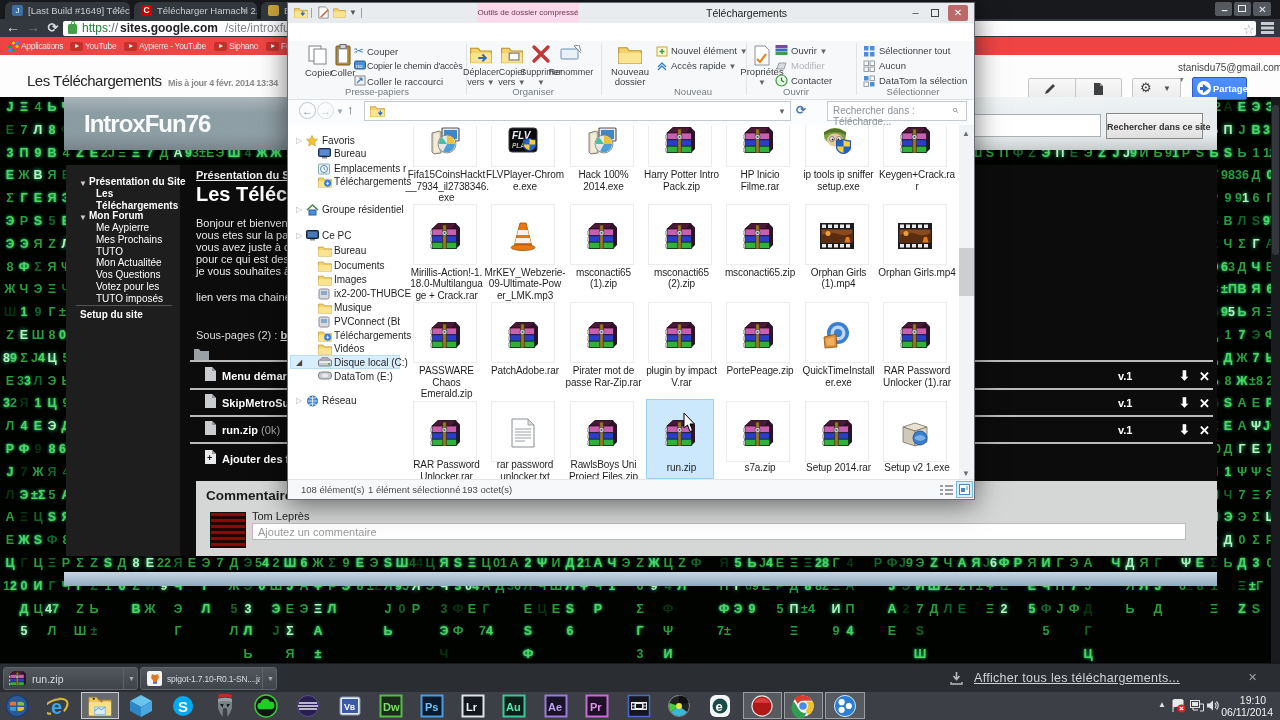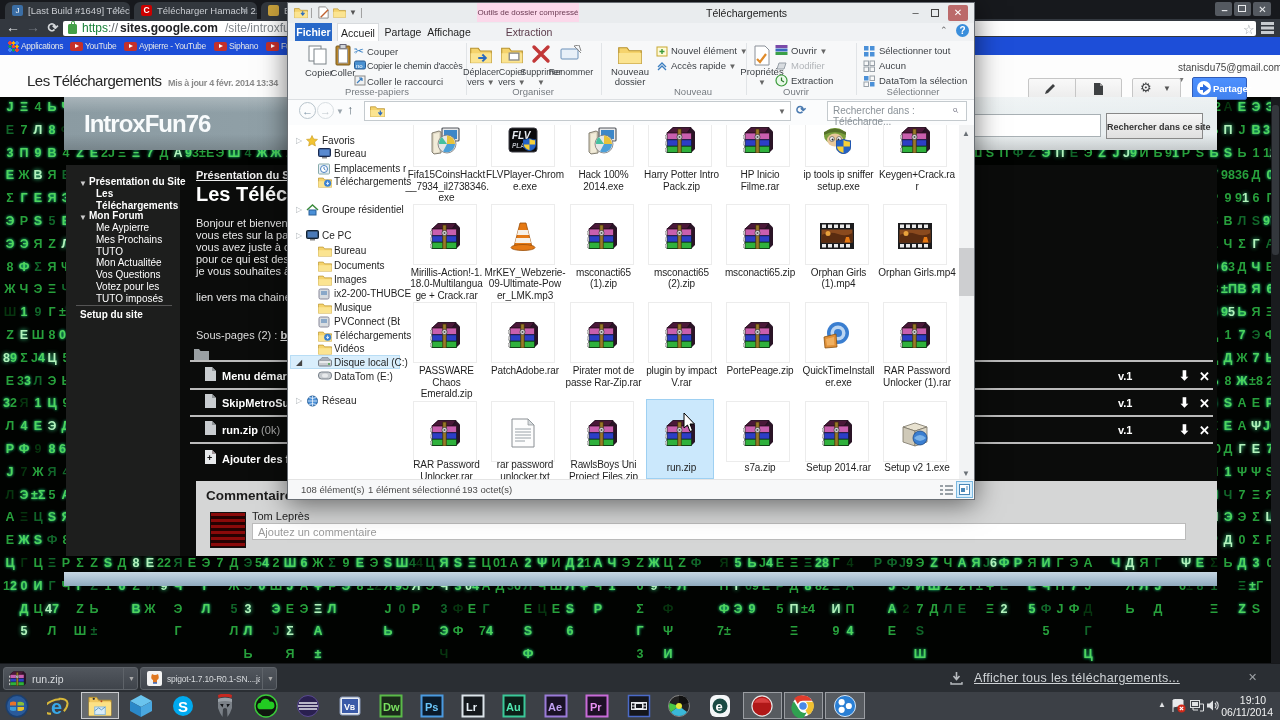--- a/index.html
+++ b/index.html
@@ -16,21 +16,21 @@
 #matrix .b{color:#27a03c}
 #matrix .c{color:#11662a}
 #matrix .d{color:#07350f}
 
 #tabbar{position:absolute;top:0;left:0;width:1280px;height:19px;background:#17191d;z-index:2}
 .tab{position:absolute;top:2px;height:17px;background:#32373d;border-radius:6px 6px 0 0;color:#c9ccd1;font-size:9.5px;line-height:17px;padding-left:23px;overflow:hidden;white-space:nowrap}
 .tab .fav{position:absolute;left:7px;top:3px;width:11px;height:11px;border-radius:2px}
 .tab .tx{position:absolute;right:8px;top:3px;width:9px;height:11px;color:#8a9097;font-size:10px;line-height:11px;text-align:center}
 #urlrow{position:absolute;top:19px;left:0;width:1280px;height:18px;background:#33383f;z-index:2}
 #omni{position:absolute;top:20.5px;left:63px;width:1193px;height:15.5px;background:#fff;border-radius:2px;z-index:3;font-size:12px;line-height:15px}
-#bkbar{position:absolute;top:37px;left:0;width:1280px;height:18px;background:#1d4ed8;z-index:2;color:#e4e6e8;font-size:8.5px;letter-spacing:-0.3px;line-height:18px}
+#bkbar{position:absolute;top:37px;left:0;width:1280px;height:18px;background:#ef4444;z-index:2;color:#e4e6e8;font-size:8.5px;letter-spacing:-0.3px;line-height:18px}
 .ytic{position:absolute;width:13px;height:9px;background:#c4302b;border-radius:2px}
 .ytic:after{content:"";position:absolute;left:4.5px;top:2px;border-left:4px solid #fff;border-top:2.5px solid transparent;border-bottom:2.5px solid transparent}
 
 #wstrip{position:absolute;top:55px;left:0;width:1280px;height:42px;background:#fdfdfd;z-index:2}
 
 #banner{position:absolute;top:97px;left:64px;width:1153px;height:53px;z-index:2;background:linear-gradient(90deg,#8b9ba2 0%,#93a3aa 30%,#c3ced2 55%,#edf2f3 75%,#e7edef 100%)}
 #banner:before{content:"";position:absolute;left:0;top:0;width:100%;height:100%;background:linear-gradient(180deg,rgba(255,255,255,.25),rgba(255,255,255,0) 30%,rgba(0,0,0,0) 70%,rgba(0,0,0,.15))}
 #sitetitle{position:absolute;left:20px;top:13px;color:#f8fbfc;font-weight:bold}
 #sidebar{position:absolute;top:165px;left:66px;width:114px;height:391px;background:#1d1e1d;z-index:3;color:#fff;font-size:10px}
 #sidebar div{white-space:nowrap}
@@ -412,29 +412,20 @@
           <use href="#fold"></use>
         </svg>
     <span class="ab" style="left:61px;top:5px;font-size:8px;color:#555">▼</span>
     <span class="ab" style="left:72px;top:3px;color:#999">|</span>
     <span class="ab" style="left:189px;top:0;width:102px;height:19px;background:#fbd8ea;color:#6a3a52;font-size:8px;text-align:center;line-height:19px;white-space:nowrap;overflow:hidden">Outils de dossier compressé</span>
     <span class="ab" style="left:418px;top:4px;width:76px;font-size:10.5px;color:#222">Téléchargements</span>
     <span class="ab" style="left:618px;top:3px;width:19px;height:15px;text-align:center;font-size:11px;color:#444">–</span>
     <span class="ab" style="left:643px;top:6px;width:8px;height:8px;border:1.5px solid #444"></span>
     <span class="ab" style="left:660px;top:2px;width:20px;height:16px;background:#bb6a6a;border-radius:2px;color:#fff;text-align:center;font-size:10px;line-height:16px">✕</span>
   </div>
-  <div id="etabs">
-    <span class="ab" style="left:7px;top:0;width:37px;height:18px;background:#2868c8;color:#fff;font-size:10.5px;text-align:center;line-height:18px;font-weight:bold">Fichier</span>
-    <span class="ab" style="left:49px;top:0;width:42px;height:18px;background:#fff;border:1px solid #d8dbde;border-bottom:none;color:#1f1f1f;font-size:10.5px;text-align:center;line-height:18px">Accueil</span>
-    <span class="ab" style="left:94px;top:0;width:42px;color:#1f1f1f;font-size:10.5px;text-align:center;line-height:18px">Partage</span>
-    <span class="ab" style="left:138px;top:0;width:46px;color:#1f1f1f;font-size:10.5px;text-align:center;line-height:18px">Affichage</span>
-    <span class="ab" style="left:209px;top:0;width:64px;color:#5a3a4a;font-size:10.5px;text-align:center;line-height:18px">Extraction</span>
-    <span class="ab" style="left:652px;top:2px;font-size:9px;color:#666">⌃</span>
-    <span class="ab" style="left:668px;top:1px;width:13px;height:13px;background:#3a8edb;border-radius:7px;color:#fff;font-size:10px;font-weight:bold;text-align:center;line-height:13px">?</span>
-  </div>
   <div id="eribbon">
 
     <svg class="ab" style="left:20px;top:4px" width="20" height="20" viewBox="0 0 20 20">
           <rect x="1" y="1" width="12" height="15" fill="#fff" stroke="#7a8288"></rect>
           <rect x="6" y="4" width="12" height="15" fill="#fff" stroke="#7a8288"></rect>
         </svg>
     <div class="rbtn" style="left:14px;top:26px;width:34px;text-align:center">Copier</div>
     <svg class="ab" style="left:46px;top:3px" width="20" height="22" viewBox="0 0 20 22">
           <rect x="2" y="2" width="14" height="19" rx="1" fill="#b8862e" stroke="#7a5a1a"></rect>
           <rect x="6" y="0.5" width="6" height="4" fill="#d0d4d8" stroke="#667"></rect>
@@ -506,21 +497,21 @@
         </svg>
     <div class="rbtn" style="left:503px;top:4px">Ouvrir <span style="font-size:8px;color:#666">▼</span></div>
     <svg class="ab" style="left:487px;top:18px" width="13" height="12" viewBox="0 0 13 12">
           <path d="M2 10 L4 4 L11 4 L9 10 Z" fill="#d8dce0" stroke="#98a0a8"></path>
         </svg>
     <div class="rbtn" style="left:503px;top:19px;color:#b0b4b8">Modifier</div>
     <svg class="ab" style="left:487px;top:33px" width="13" height="13" viewBox="0 0 13 13">
           <circle cx="6.5" cy="6.5" r="5.5" fill="#e8f8e8" stroke="#3a9a3a" stroke-width="1.2"></circle>
           <path d="M6.5 3.5 v3 l2.5 1.5" stroke="#2a7a2a" stroke-width="1.2" fill="none"></path>
         </svg>
-    <div class="rbtn" style="left:503px;top:34px">Extraction</div>
+    <div class="rbtn" style="left:503px;top:34px">Contacter</div>
     <div class="grp" style="left:458px;width:100px">Ouvrir</div>
     <div class="rsep" style="left:568px"></div>
 
     <svg class="ab" style="left:575px;top:4px" width="13" height="12" viewBox="0 0 13 12">
           <rect x="1" y="1" width="4.5" height="4.5" fill="#4a90d8"></rect>
           <rect x="7" y="1" width="4.5" height="4.5" fill="#4a90d8"></rect>
           <rect x="1" y="7" width="4.5" height="4.5" fill="#4a90d8"></rect>
           <rect x="7" y="7" width="4.5" height="4.5" fill="#4a90d8"></rect>
         </svg>
     <div class="rbtn" style="left:591px;top:4px">Sélectionner tout</div>

